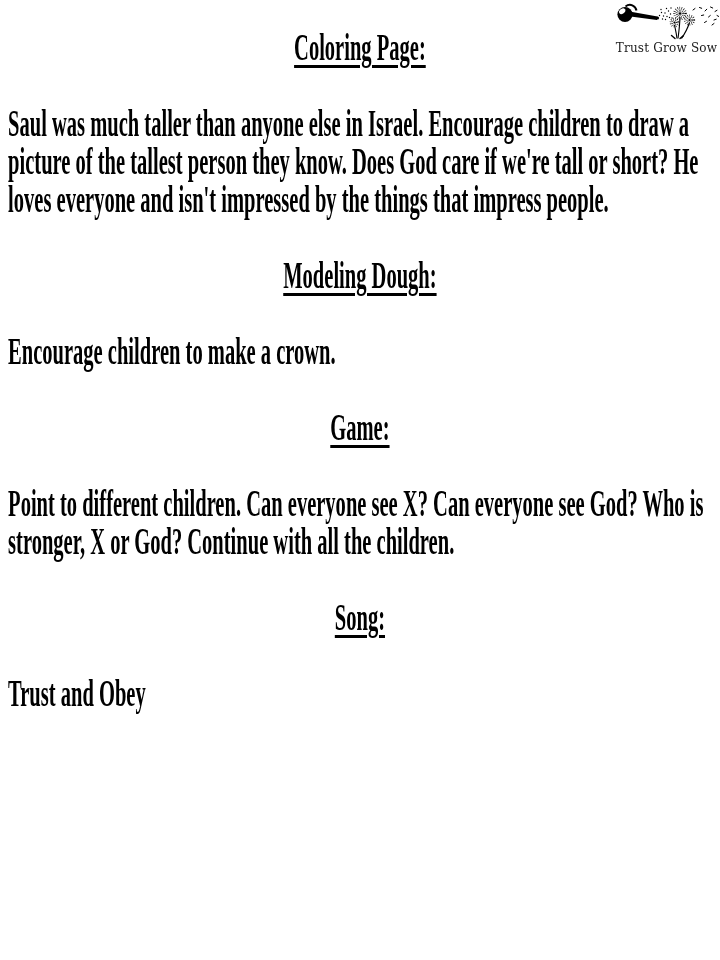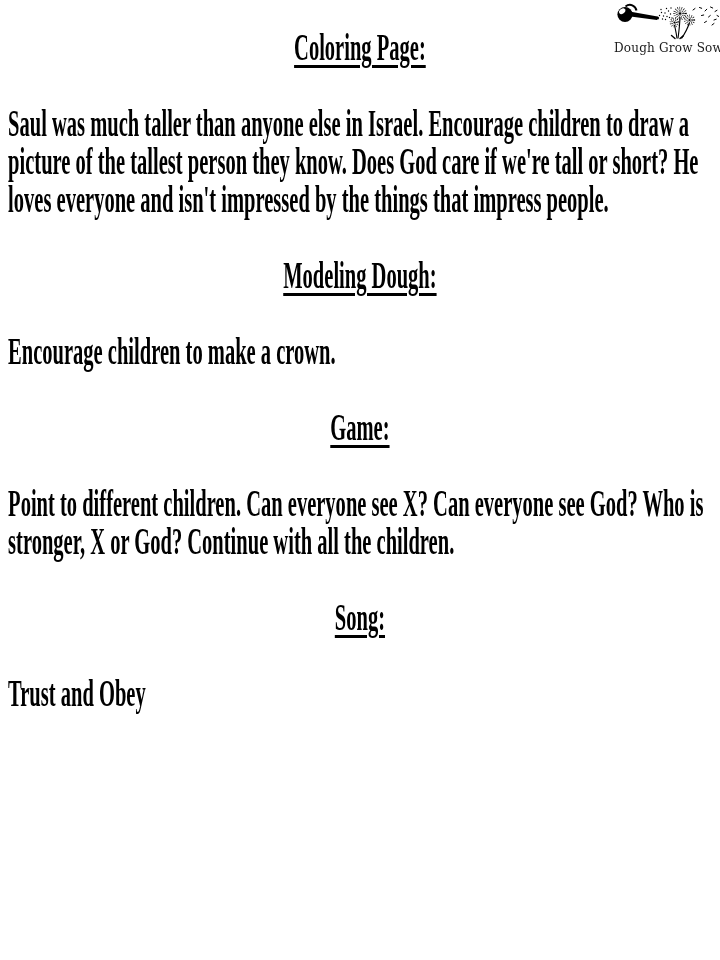--- a/index.html
+++ b/index.html
@@ -116,21 +116,21 @@
           <path d="M96.5,5 l2.2,1"></path>
         <path d="M101,9.5 l2,-1.2"></path>
           <path d="M87.5,13.5 l2.2,-0.5"></path>
         <path d="M94.5,15 l1.8,-1.5"></path>
           <path d="M100,18 l2.2,-0.8"></path>
         <path d="M90.5,20.5 l2,-1.2"></path>
           <path d="M98,23 l2,-1.5"></path>
         <path d="M103,13.5 l1.8,1"></path>
       </g>
     </svg>
-    <div class="logo-text">Dough Grow Sow</div>
+    <div class="logo-text">Trust Grow Sow</div>
   </div>
 
   <div class="content">
 
     <div class="section">
       <div class="heading">Coloring Page:</div>
       <div class="para">
         <div class="line">Saul was much taller than anyone else in Israel. Encourage children to draw a</div>
         <div class="line">picture of the tallest person they know. Does God care if we're tall or short? He</div>
         <div class="line">loves everyone and isn't impressed by the things that impress people.</div>

